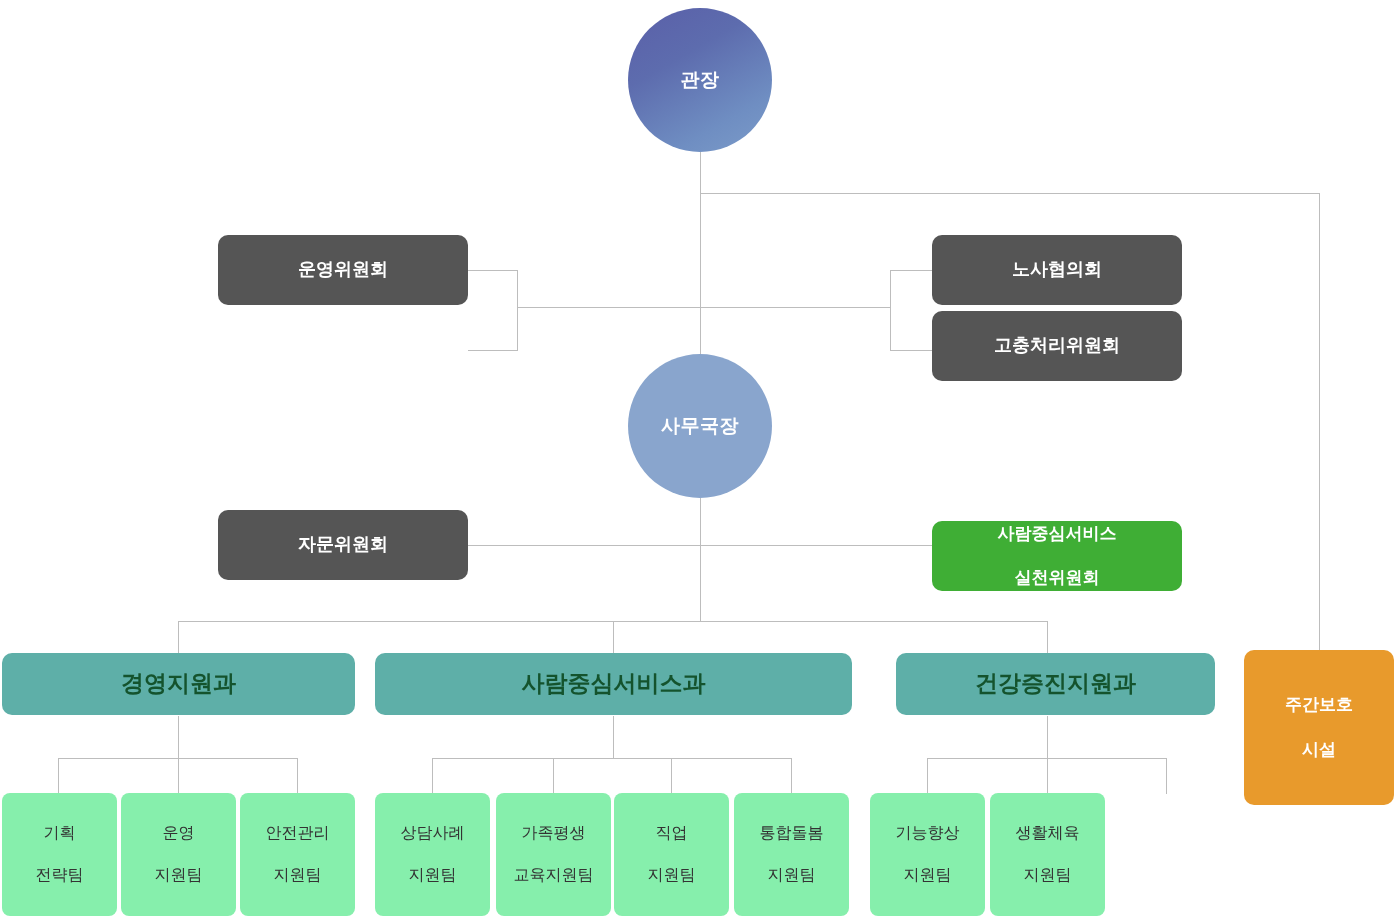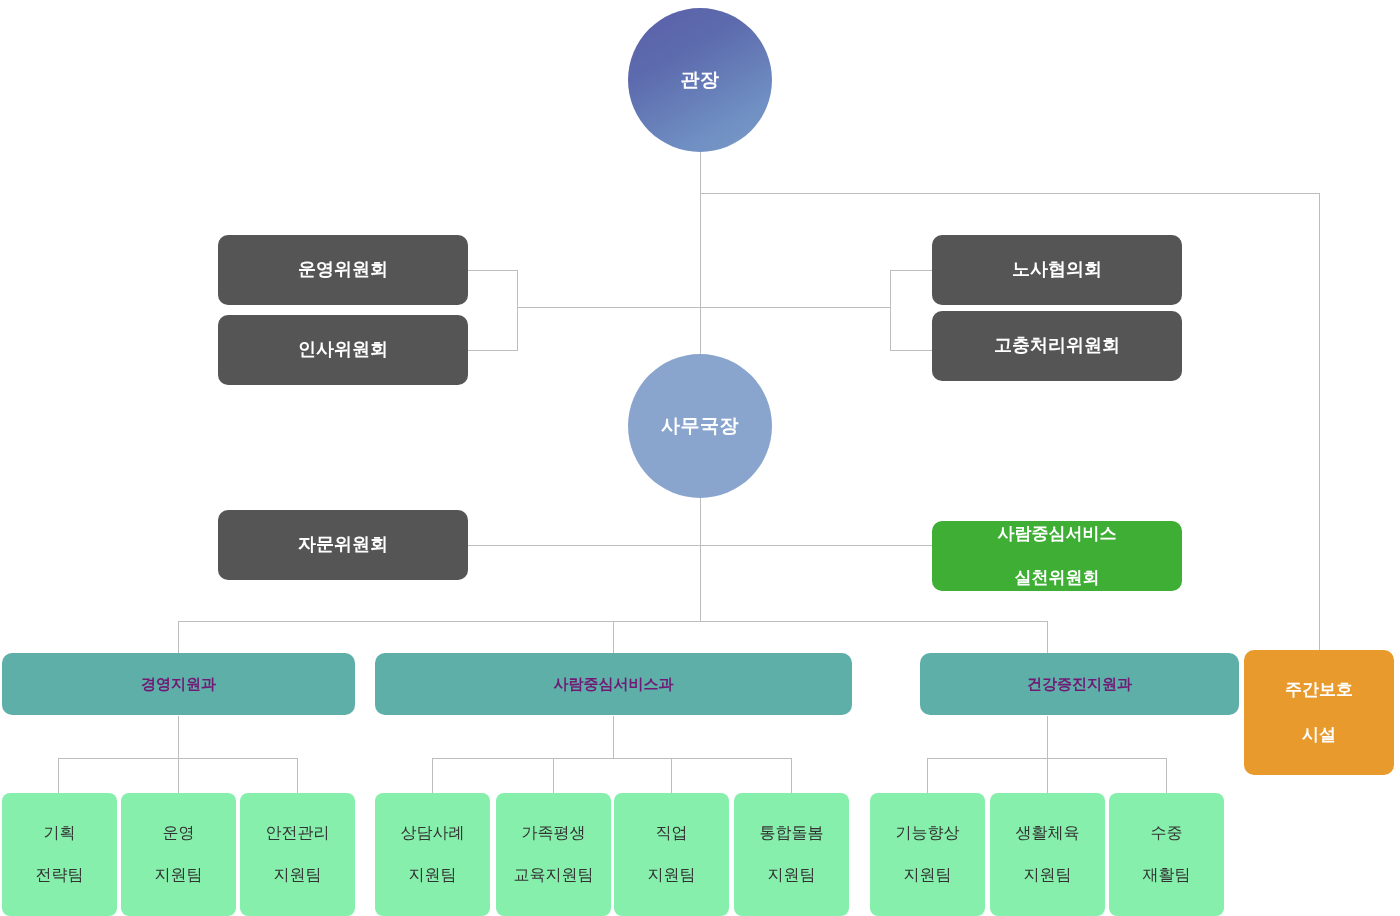--- a/index.html
+++ b/index.html
@@ -82,36 +82,36 @@
     color: #ffffff;
     border-radius: 10px;
     font-size: 17px;
     font-weight: bold;
     width: 250px;
     height: 70px;
     left: 932px;
   }
   .box-dept {
     background: #5eafa8;
-    color: #701a75;
-    border-radius: 10px;
-    font-size: 15px;
+    color: #14532d;
+    border-radius: 10px;
+    font-size: 23px;
     font-weight: bold;
     height: 62px;
   }
   .box-orange {
     background: #e89a2c;
     color: #ffffff;
     border-radius: 10px;
     font-size: 17px;
     font-weight: bold;
     left: 1244px;
     top: 650px;
     width: 150px;
-    height: 125px;
+    height: 155px;
   }
   .box-team {
     background: #86efac;
     color: #333333;
     border-radius: 8px;
     font-size: 16px;
     font-weight: normal;
     top: 793px;
     height: 123px;
     width: 115px;
@@ -164,23 +164,20 @@
   <div class="line v" style="left:1047px; top:758px; height:36px;"></div>
   <div class="line v" style="left:1166px; top:758px; height:36px;"></div>
 
   <div class="node-circle circle-director">
     <span>관장</span>
   </div>
 
   <div class="node-box box-committee" style="top:235px;">
     <span>운영위원회</span>
   </div>
-  <div class="node-box box-committee" style="top:315px;">
-    <span>인사위원회</span>
-  </div>
 
   <div class="node-box box-committee right" style="top:235px;">
     <span>노사협의회</span>
   </div>
   <div class="node-box box-committee right" style="top:311px;">
     <span>고충처리위원회</span>
   </div>
 
   <div class="node-circle circle-secgen">
     <span>사무국장</span>
@@ -196,21 +193,21 @@
       <div>실천위원회</div>
     </div>
   </div>
 
   <div class="node-box box-dept" style="left:2px; top:653px; width:353px;">
     <span>경영지원과</span>
   </div>
   <div class="node-box box-dept" style="left:375px; top:653px; width:477px;">
     <span>사람중심서비스과</span>
   </div>
-  <div class="node-box box-dept" style="left:920px; top:653px; width:319px;">
+  <div class="node-box box-dept" style="left:896px; top:653px; width:319px;">
     <span>건강증진지원과</span>
   </div>
 
   <div class="node-box box-orange">
     <div>
       <div>주간보호</div>
       <div>시설</div>
     </div>
   </div>
 
@@ -263,20 +260,14 @@
       <div>기능향상</div>
       <div>지원팀</div>
     </div>
   </div>
   <div class="node-box box-team" style="left:990px;">
     <div>
       <div>생활체육</div>
       <div>지원팀</div>
     </div>
   </div>
-  <div class="node-box box-team" style="left:1109px;">
-    <div>
-      <div>수중</div>
-      <div>재활팀</div>
-    </div>
-  </div>
 
 </div>
 
 </body></html>

